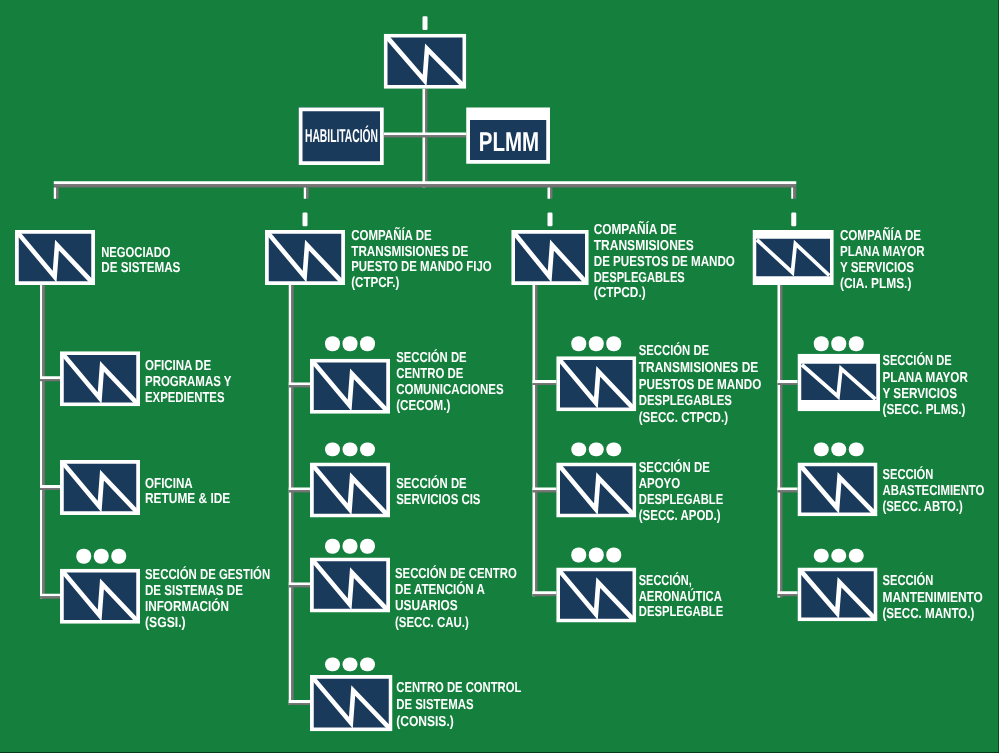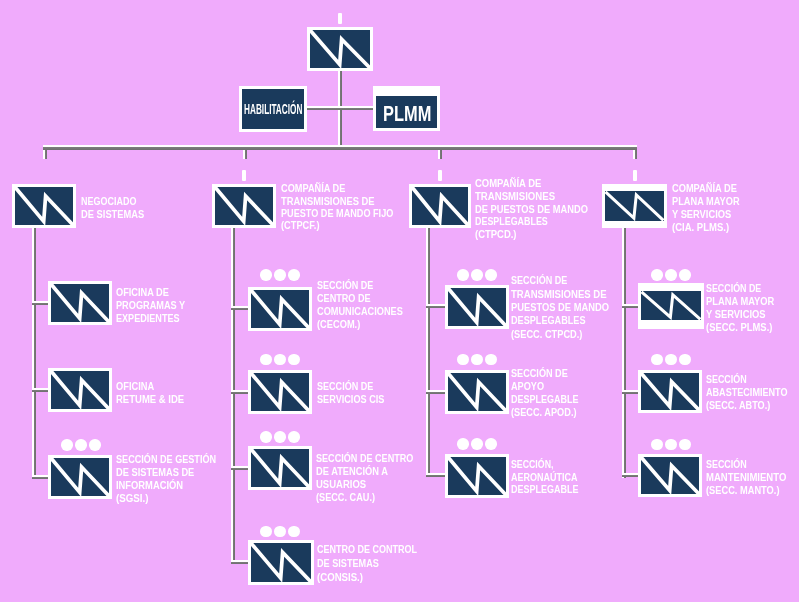--- a/index.html
+++ b/index.html
@@ -1,15 +1,15 @@
 <!DOCTYPE html>
 <html><head><meta charset="utf-8">
 <style>
 html,body{margin:0;padding:0;background:#000;}
-#page{position:relative;width:799px;height:602px;background:#f0abfc;overflow:hidden;
+#page{position:relative;width:799px;height:602px;background:#15803d;overflow:hidden;
   font-family:"Liberation Sans",sans-serif;}
 .ln{position:absolute;}
 .sym{position:absolute;}
 .lab{position:absolute;overflow:visible;}
 .lab text{fill:#fff;font-weight:bold;font-family:"Liberation Sans",sans-serif;}
 .dots{position:absolute;white-space:nowrap;font-size:0;}
 .dots i{display:inline-block;width:11.5px;height:11.5px;border-radius:50%;background:#fff;margin-right:2.5px;}
 .im{position:absolute;width:4px;height:11px;background:#fff;border-radius:1px;}
 </style></head>
 <body>

